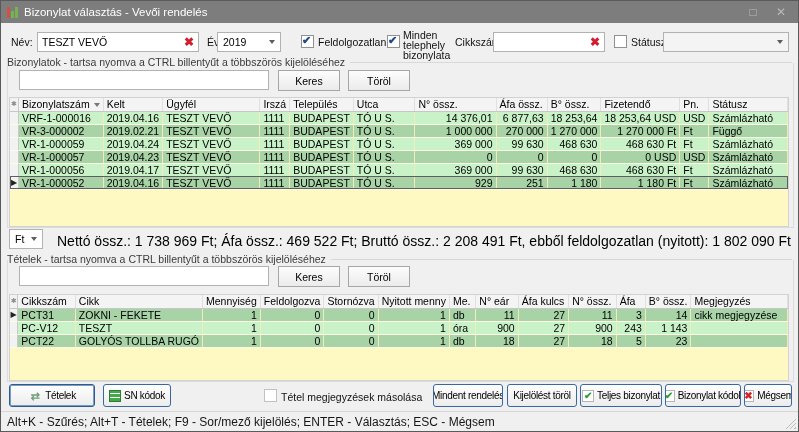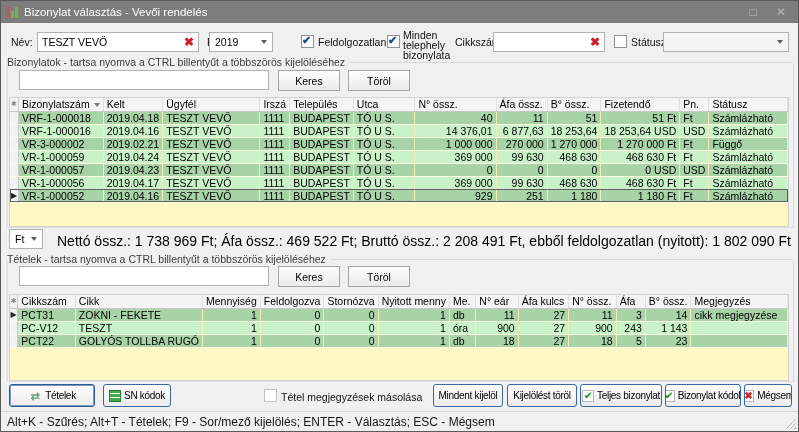--- a/index.html
+++ b/index.html
@@ -85,21 +85,21 @@
     <span class="winbtn">□</span>
     <span class="winbtn">✕</span>
   </div>
 
   <div class="body">
 
     <span class="lbl" style="left:10px;top:13px">Név:</span>
     <input class="tinput" style="left: 36px; top: 9px; width: 162px;" value="TESZT VEVŐ">
     <span class="clearx" style="left:183px;top:13px">✖</span>
     <span class="lbl" style="left:206px;top:13px">Év:</span>
-    <div class="combo" style="left:208px;top:9px;width:64px">
+    <div class="combo" style="left:216px;top:9px;width:64px">
       <span>2019</span>
         <span class="tri"></span>
     </div>
     <span class="cb checked" style="left:300px;top:12px"></span>
     <span class="lbl" style="left:317px;top:13px">Feldolgozatlan</span>
     <span class="cb checked" style="left:386px;top:12px"></span>
     <span class="lbl" style="left:402px;top:7px;width:72px;white-space:normal;line-height:10px">Minden telephely bizonylata</span>
     <span class="lbl" style="left:454px;top:13px">Cikkszám:</span>
     <input class="tinput" style="left: 492px; top: 9px; width: 112px;" value="">
     <span class="clearx" style="left:589px;top:13px">✖</span>
@@ -146,35 +146,20 @@
                 <th><span>Utca</span></th>
                 <th><span>N° össz.</span></th>
                 <th><span>Áfa össz.</span></th>
                 <th><span>B° össz.</span></th>
                 <th><span>Fizetendő</span></th>
                 <th><span>Pn.</span></th>
                 <th><span>Státusz</span></th>
               </tr>
             </thead>
             <tbody>
-              <tr style="background: rgb(167, 211, 167);">
-                <td class="ind"></td>
-                <td>VRF-1-000018</td>
-                <td>2019.04.18</td>
-                <td>TESZT VEVŐ</td>
-                <td>1111</td>
-                <td>BUDAPEST</td>
-                <td>TÓ U S.</td>
-                <td class="r">40</td>
-                <td class="r">11</td>
-                <td class="r">51</td>
-                <td class="r">51 Ft</td>
-                <td>Ft</td>
-                <td>Számlázható</td>
-              </tr>
               <tr style="background: rgb(201, 242, 201);">
                 <td class="ind"></td>
                 <td>VRF-1-000016</td>
                 <td>2019.04.16</td>
                 <td>TESZT VEVŐ</td>
                 <td>1111</td>
                 <td>BUDAPEST</td>
                 <td>TÓ U S.</td>
                 <td class="r">14 376,01</td>
                 <td class="r">6 877,63</td>
@@ -370,21 +355,21 @@
     <div class="fbtn focused" style="left:8px;top:361px;width:86px">
       <span class="ic ic-transfer">⇄</span>
       <span>Tételek</span>
     </div>
     <div class="fbtn" style="left:102px;top:361px;width:68px">
       <span class="ic ic-sn"></span>
       <span>SN kódok</span>
     </div>
     <span class="cb pale" style="left:263px;top:366px"></span>
     <span class="lbl" style="left:280px;top:368px">Tétel megjegyzések másolása</span>
-    <div class="fbtn" style="left:432px;top:361px;width:70px">Mindent kijelöl</div>
+    <div class="fbtn" style="left:432px;top:361px;width:70px">Mindent rendelés</div>
     <div class="fbtn" style="left:506px;top:361px;width:70px">Kijelölést töröl</div>
     <div class="fbtn" style="left:579px;top:361px;width:82px">
       <span class="ic ic-sq ic-green">✔</span>
       <span>Teljes bizonylat</span>
     </div>
     <div class="fbtn" style="left:664px;top:361px;width:76px">
       <span class="ic ic-sq ic-green">✔</span>
       <span>Bizonylat kódok</span>
     </div>
     <div class="fbtn" style="left:743px;top:361px;width:48px">

